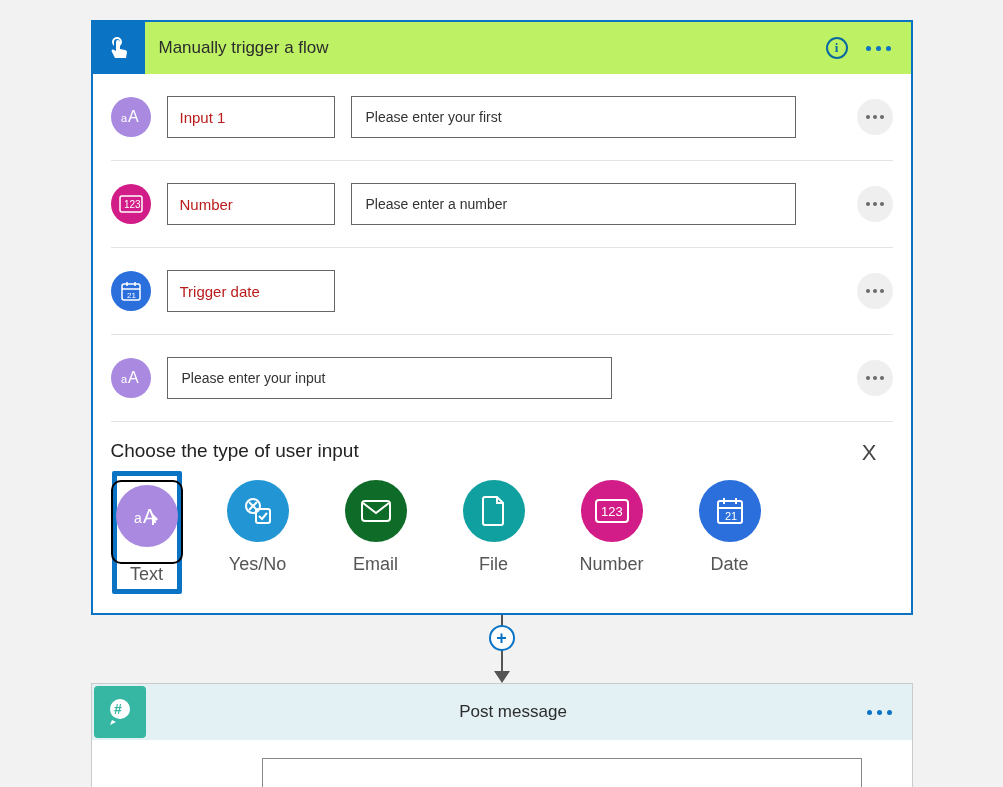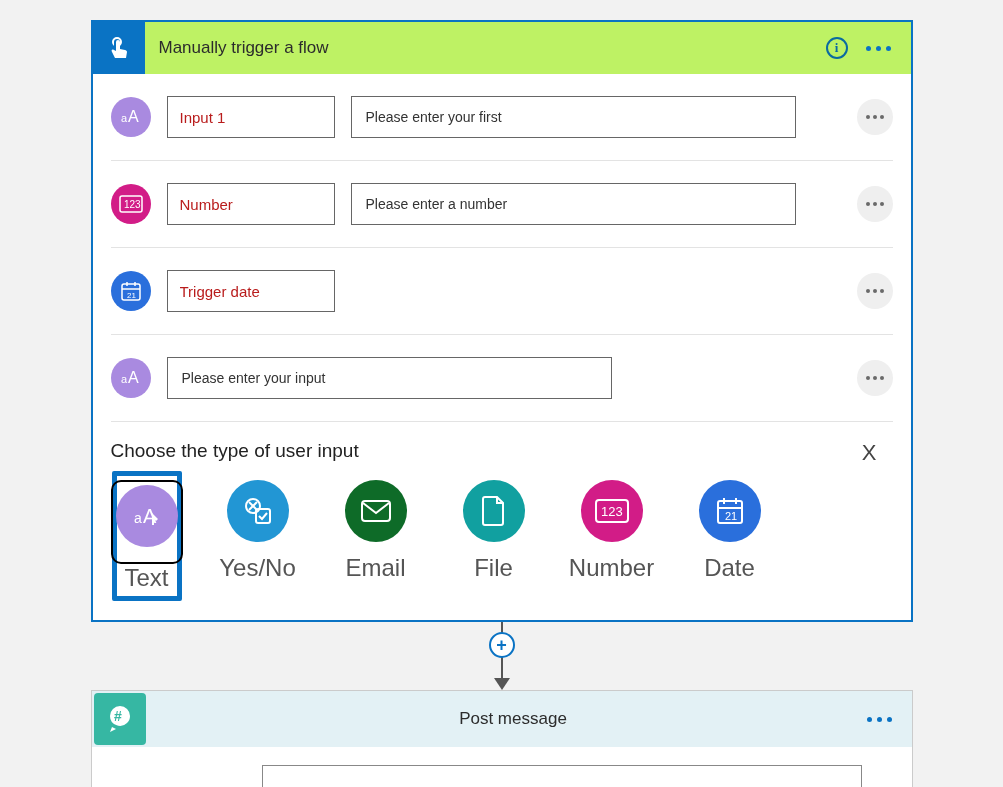--- a/index.html
+++ b/index.html
@@ -117,21 +117,21 @@
   .type-item.selected .type-circle-wrap {
     border: 2px solid #000; border-radius: 10px; padding: 3px;
   }
   .type-circle-wrap { display: flex; }
   .c-text   { background: #a98ae0; }
   .c-yesno  { background: #2296d4; }
   .c-file   { background: #11a0a0; }
   .c-email  { background: #0e6b28; }
   .c-number { background: #d21c87; }
   .c-date   { background: #2a6fdc; }
-  .type-label { font-size: 24px; color: #555; }
+  .type-label { font-size: 18px; color: #555; }
 
   
   .connector {
     display: flex; flex-direction: column; align-items: center;
     position: relative;
   }
   .connector .plus {
     width: 26px; height: 26px; border: 2px solid #0a73c4; border-radius: 50%;
     background: #fff; color: #0a73c4; font-size: 18px; font-weight: bold;
     display: flex; align-items: center; justify-content: center;

